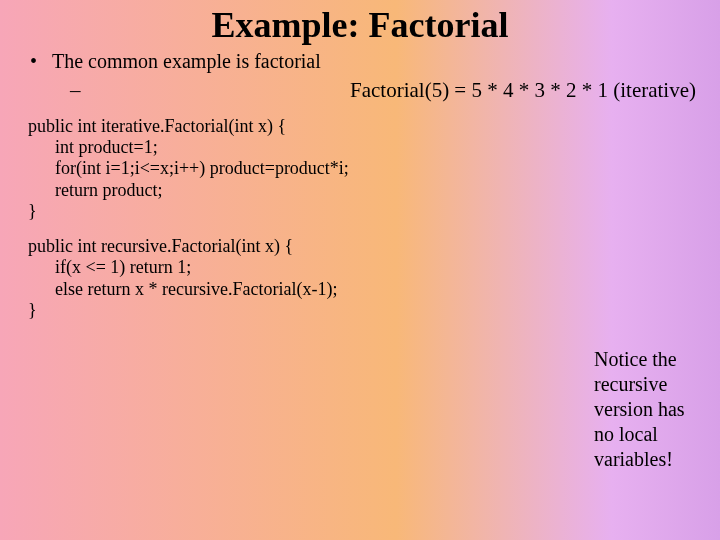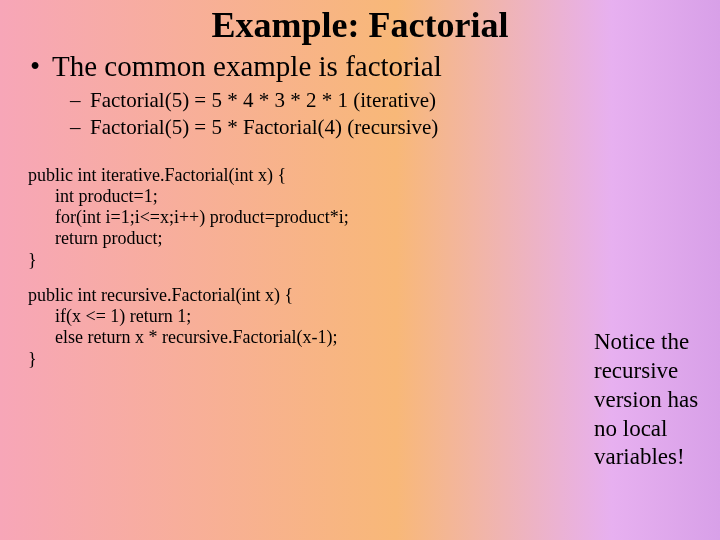--- a/index.html
+++ b/index.html
@@ -23,34 +23,35 @@
   .title {
     font-size: 36px;
     text-align: center;
     margin: 0;
     padding-top: 4px;
     padding-bottom: 2px;
     margin-left: 120px;
     margin-right: 120px;
   }
   .main-bullet {
-    font-size: 29px;
+    font-size: 20px;
     margin: 2px 0 4px 0;
     padding-left: 28px;
     position: relative;
   }
   .main-bullet::before {
     content: "•";
     position: absolute;
     left: 6px;
     top: 0;
   }
   .sub-list {
-    margin: 2px 0 24px 0;
+    margin: 2px 0 12px 0;
     padding-left: 66px;
+    text-align: right;
   }
   .sub-item {
     font-size: 21px;
     line-height: 1.28;
     position: relative;
   }
   .sub-item::before {
     content: "–";
     position: absolute;
     left: -20px;
@@ -62,36 +63,35 @@
     white-space: pre;
     line-height: 1.18;
     margin: 0;
     padding-left: 4px;
   }
   .note-box {
     position: absolute;
     right: 16px;
     bottom: 68px;
     width: 110px;
-    font-size: 23px;
+    font-size: 20px;
     line-height: 1.25;
   }
 </style>
 </head>
 <body>
 
 <div class="slide">
 
   <h1 class="title">Example:  Factorial</h1>
 
   <div class="main-bullet">The common example is factorial</div>
 
   <div class="sub-list">
     <div class="sub-item">Factorial(5) = 5 * 4 * 3 * 2 * 1 (iterative)</div>
-    <div class="sub-item">Factorial(5) = 5 * Factorial(4) (recursive)</div>
   </div>
 
   <pre class="code-block">public int iterative.Factorial(int x) {
       int product=1;
       for(int i=1;i&lt;=x;i++) product=product*i;
       return product;
 }</pre>
   <div style="height:14px"></div>
   <pre class="code-block">public int recursive.Factorial(int x) {
       if(x &lt;= 1) return 1;

